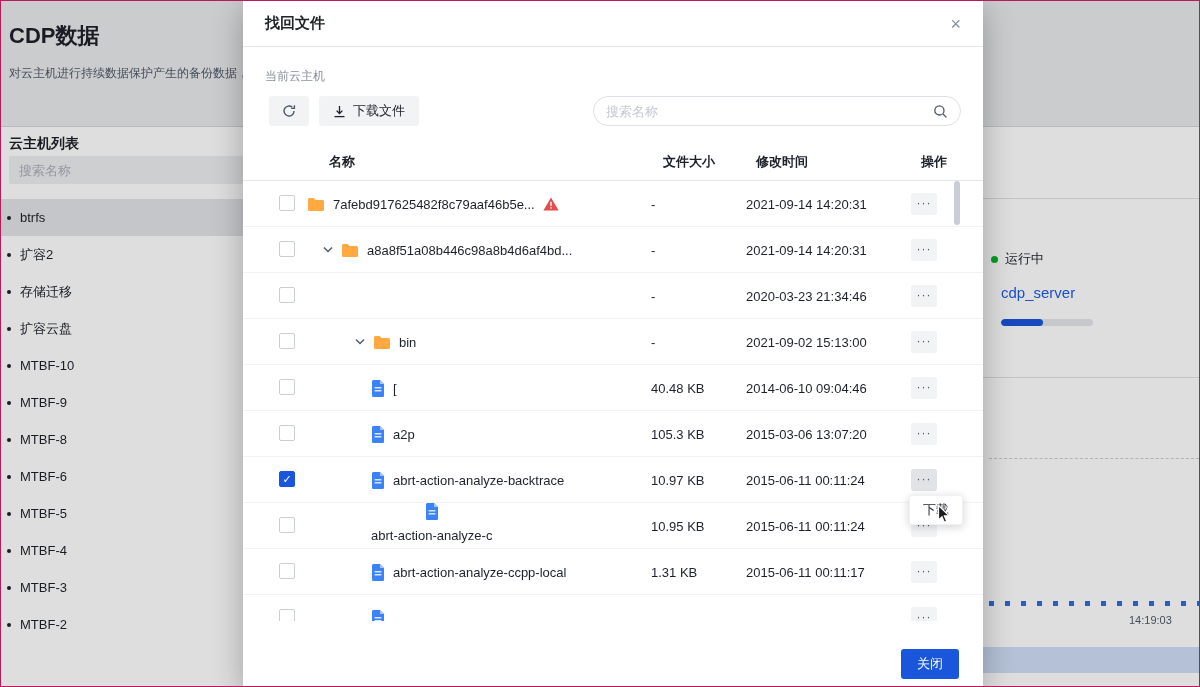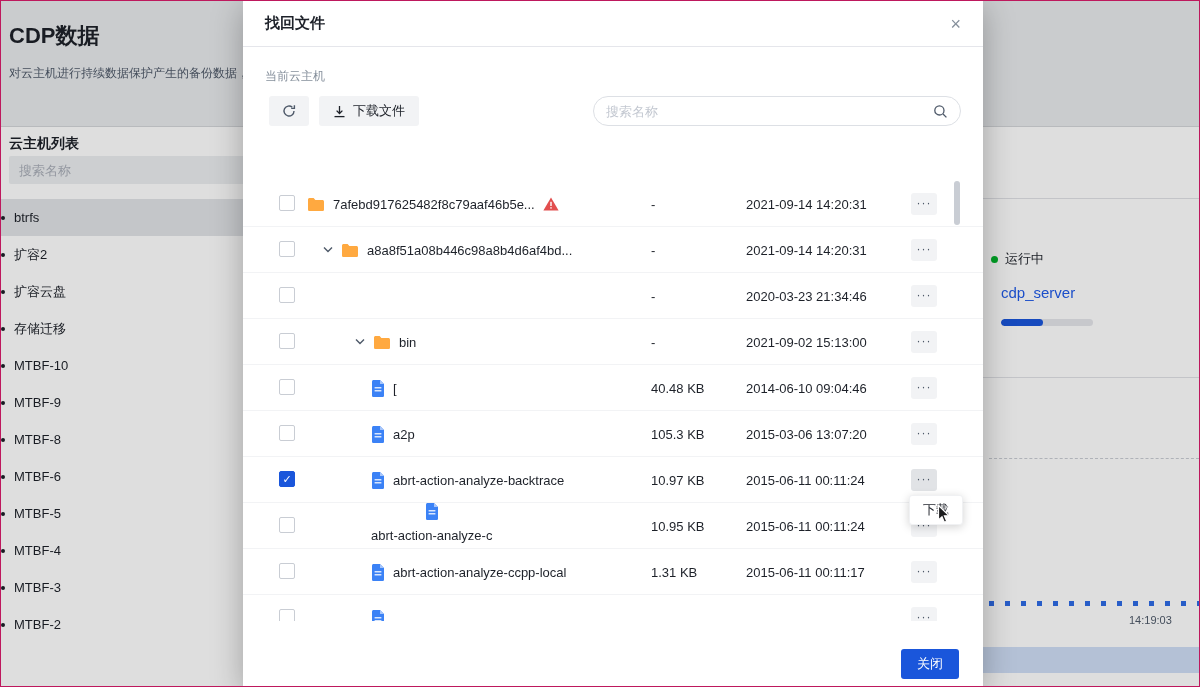--- a/index.html
+++ b/index.html
@@ -10,21 +10,21 @@
   
   .bg { position:absolute; inset:0; }
   .bg-topband { position:absolute; left:0; top:0; width:100%; height:126px; background:#e9ebed; border-bottom:1px solid #d4d6d9; }
   .bg-title { position:absolute; left:8px; top:20px; font-size:22px; font-weight:700; color:#1d2129; }
   .bg-desc { position:absolute; left:8px; top:64px; font-size:12px; color:#4e5969; white-space:nowrap; width:234px; overflow:hidden; }
   .sb-title { position:absolute; left:8px; top:134px; font-size:14px; font-weight:700; color:#1d2129; }
   .sb-search { position:absolute; left:8px; top:155px; width:250px; height:28px; background:#eceef0; border-radius:2px; display:flex; align-items:center; padding:0 10px; }
   .sb-search input { border:none; outline:none; background:transparent; width:100%; font-size:13px; font-family:inherit; color:#1d2129; }
   .sb-search input::placeholder { color:#a9aeb8; }
   .host-list { position:absolute; left:0; top:198px; width:242px; }
-  .host-item { height:37px; display:flex; align-items:center; padding-left:0; font-size:13px; color:#1d2129; cursor:pointer; }
+  .host-item { height:37px; display:flex; align-items:center; padding-left:6px; font-size:13px; color:#1d2129; cursor:pointer; }
   .host-item.sel { background:#e2e4e7; }
   .host-item .dot { width:4px; height:4px; border-radius:50%; background:#1d2129; margin-right:9px; flex:0 0 auto; }
 
   .bg-right-line1 { position:absolute; left:982px; right:0; top:197px; border-top:1px solid #e0e2e6; }
   .status-row { position:absolute; left:990px; top:249px; display:flex; align-items:center; font-size:13px; color:#1d2129; }
   .status-dot { width:7px; height:7px; border-radius:50%; background:#00b42a; margin-right:7px; }
   .host-link { position:absolute; left:1000px; top:283px; font-size:15px; color:#1f5ae8; text-decoration:none; cursor:pointer; }
   .progress { position:absolute; left:1000px; top:318px; width:92px; height:7px; border-radius:4px; background:#e5e6eb; overflow:hidden; }
   .progress i { display:block; width:42px; height:7px; border-radius:4px; background:#1a56db; }
   .bg-line2 { position:absolute; left:982px; right:0; top:376px; border-top:1px solid #e0e2e6; }
@@ -91,25 +91,25 @@
         <div class="host-item sel">
           <span class="dot"></span>
           <span>btrfs</span>
         </div>
         <div class="host-item">
           <span class="dot"></span>
           <span>扩容2</span>
         </div>
         <div class="host-item">
           <span class="dot"></span>
+          <span>存储迁移</span>
+        </div>
+        <div class="host-item">
+          <span class="dot"></span>
           <span>扩容云盘</span>
-        </div>
-        <div class="host-item">
-          <span class="dot"></span>
-          <span>存储迁移</span>
         </div>
         <div class="host-item">
           <span class="dot"></span>
           <span>MTBF-10</span>
         </div>
         <div class="host-item">
           <span class="dot"></span>
           <span>MTBF-9</span>
         </div>
         <div class="host-item">
@@ -182,20 +182,26 @@
     <div class="m-search">
       <input placeholder="搜索名称" style="">
       <span class="sicon">
         <svg width="15" height="15" viewBox="0 0 15 15">
           <circle cx="6.4" cy="6.4" r="4.6" stroke="#4e5969" stroke-width="1.3" fill="none"></circle>
           <path d="M10 10l3.4 3.4" stroke="#4e5969" stroke-width="1.3"></path>
         </svg>
       </span>
     </div>
 
+    <div class="thead">
+      <span class="th-name">名称</span>
+      <span class="th-size">文件大小</span>
+      <span class="th-time">修改时间</span>
+      <span class="th-op">操作</span>
+    </div>
 
     <div class="tbody">
         <div class="trow">
           <span class="cb"></span>
           <div class="name-cell" style="padding-left: 64px;">
             <span class="ficon">
               <svg width="18" height="15" viewBox="0 0 18 15">
                 <path d="M1 2.6C1 1.7 1.7 1 2.6 1h4l1.8 2.1h7C16.3 3.1 17 3.8 17 4.7v7.7c0 .9-.7 1.6-1.6 1.6H2.6c-.9 0-1.6-.7-1.6-1.6V2.6z" fill="#ffa940"></path>
               </svg>
             </span>

